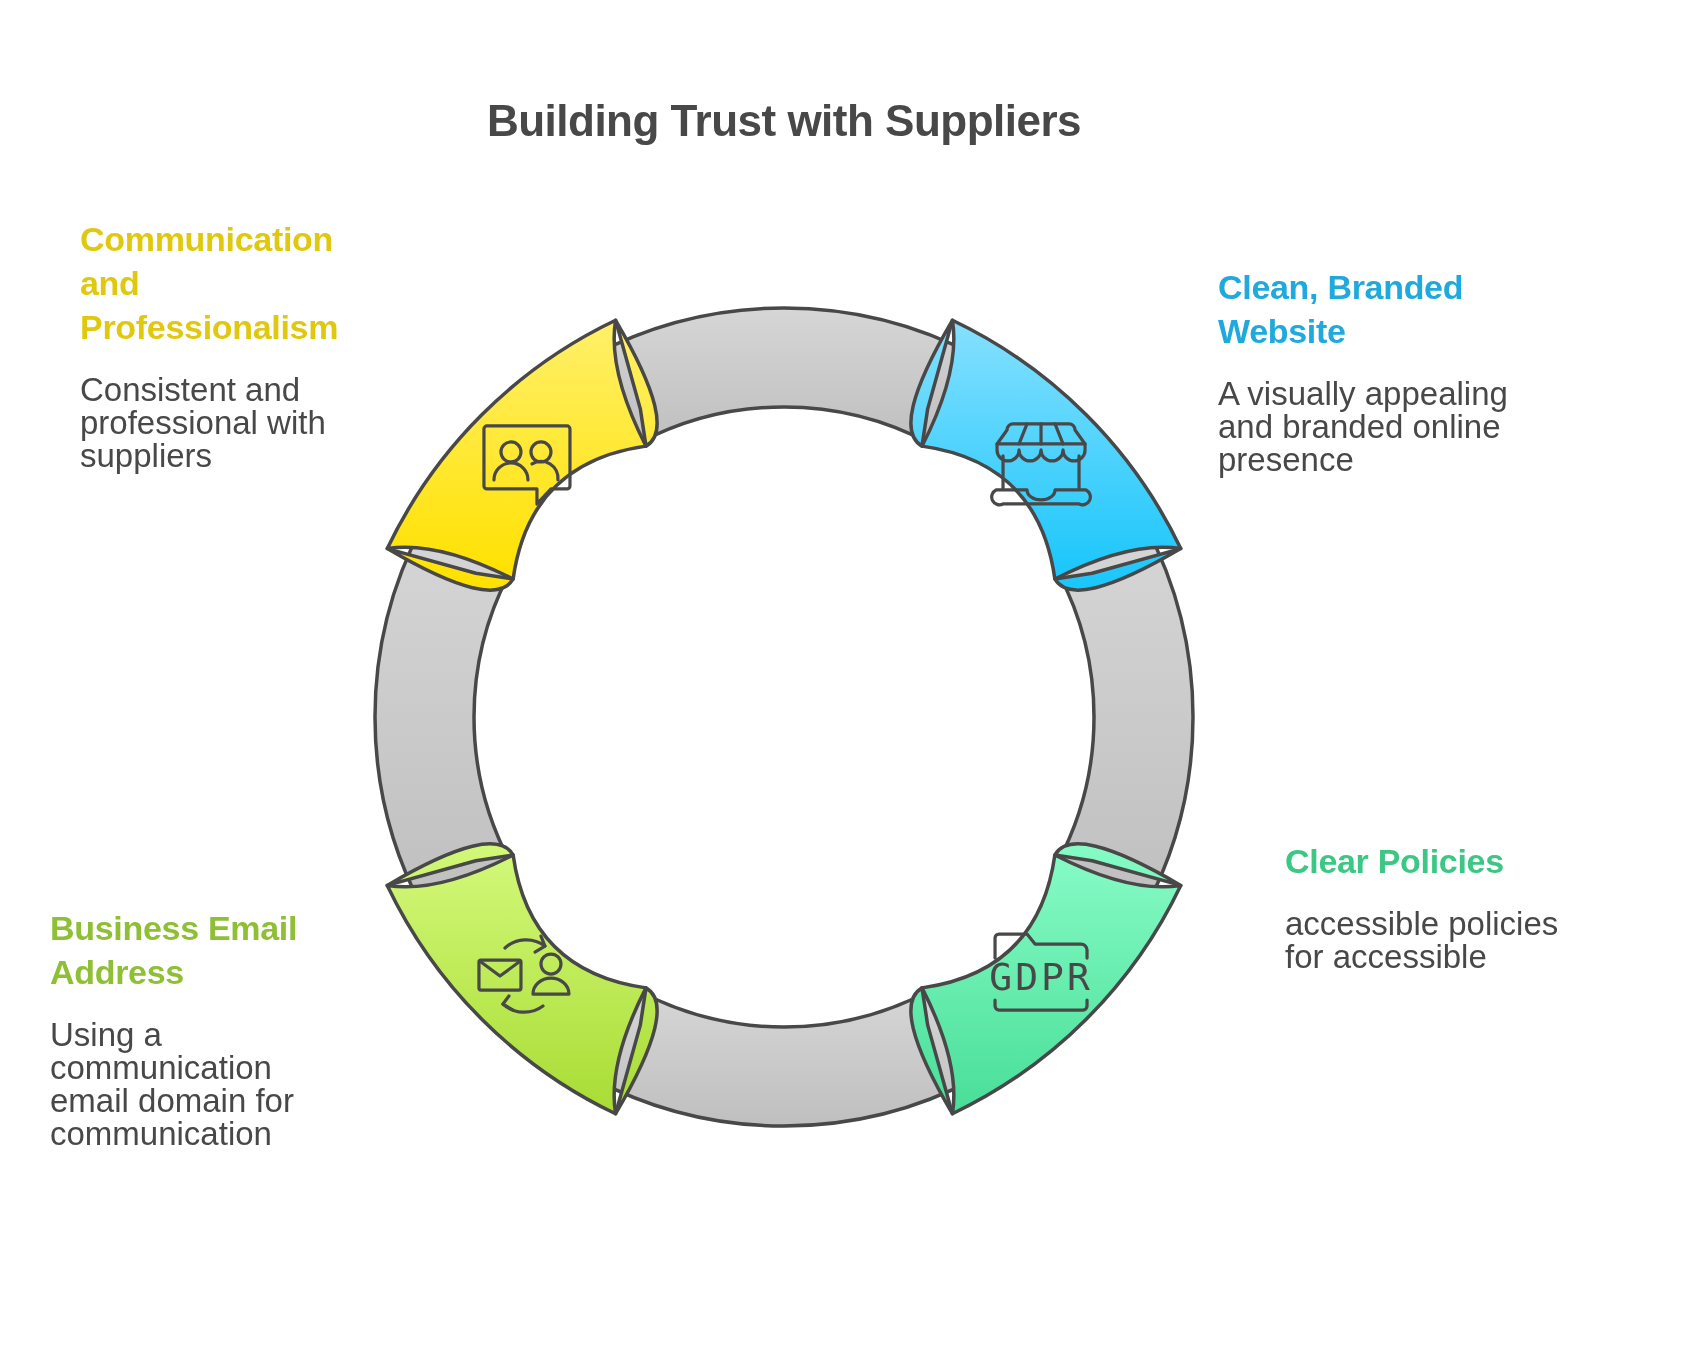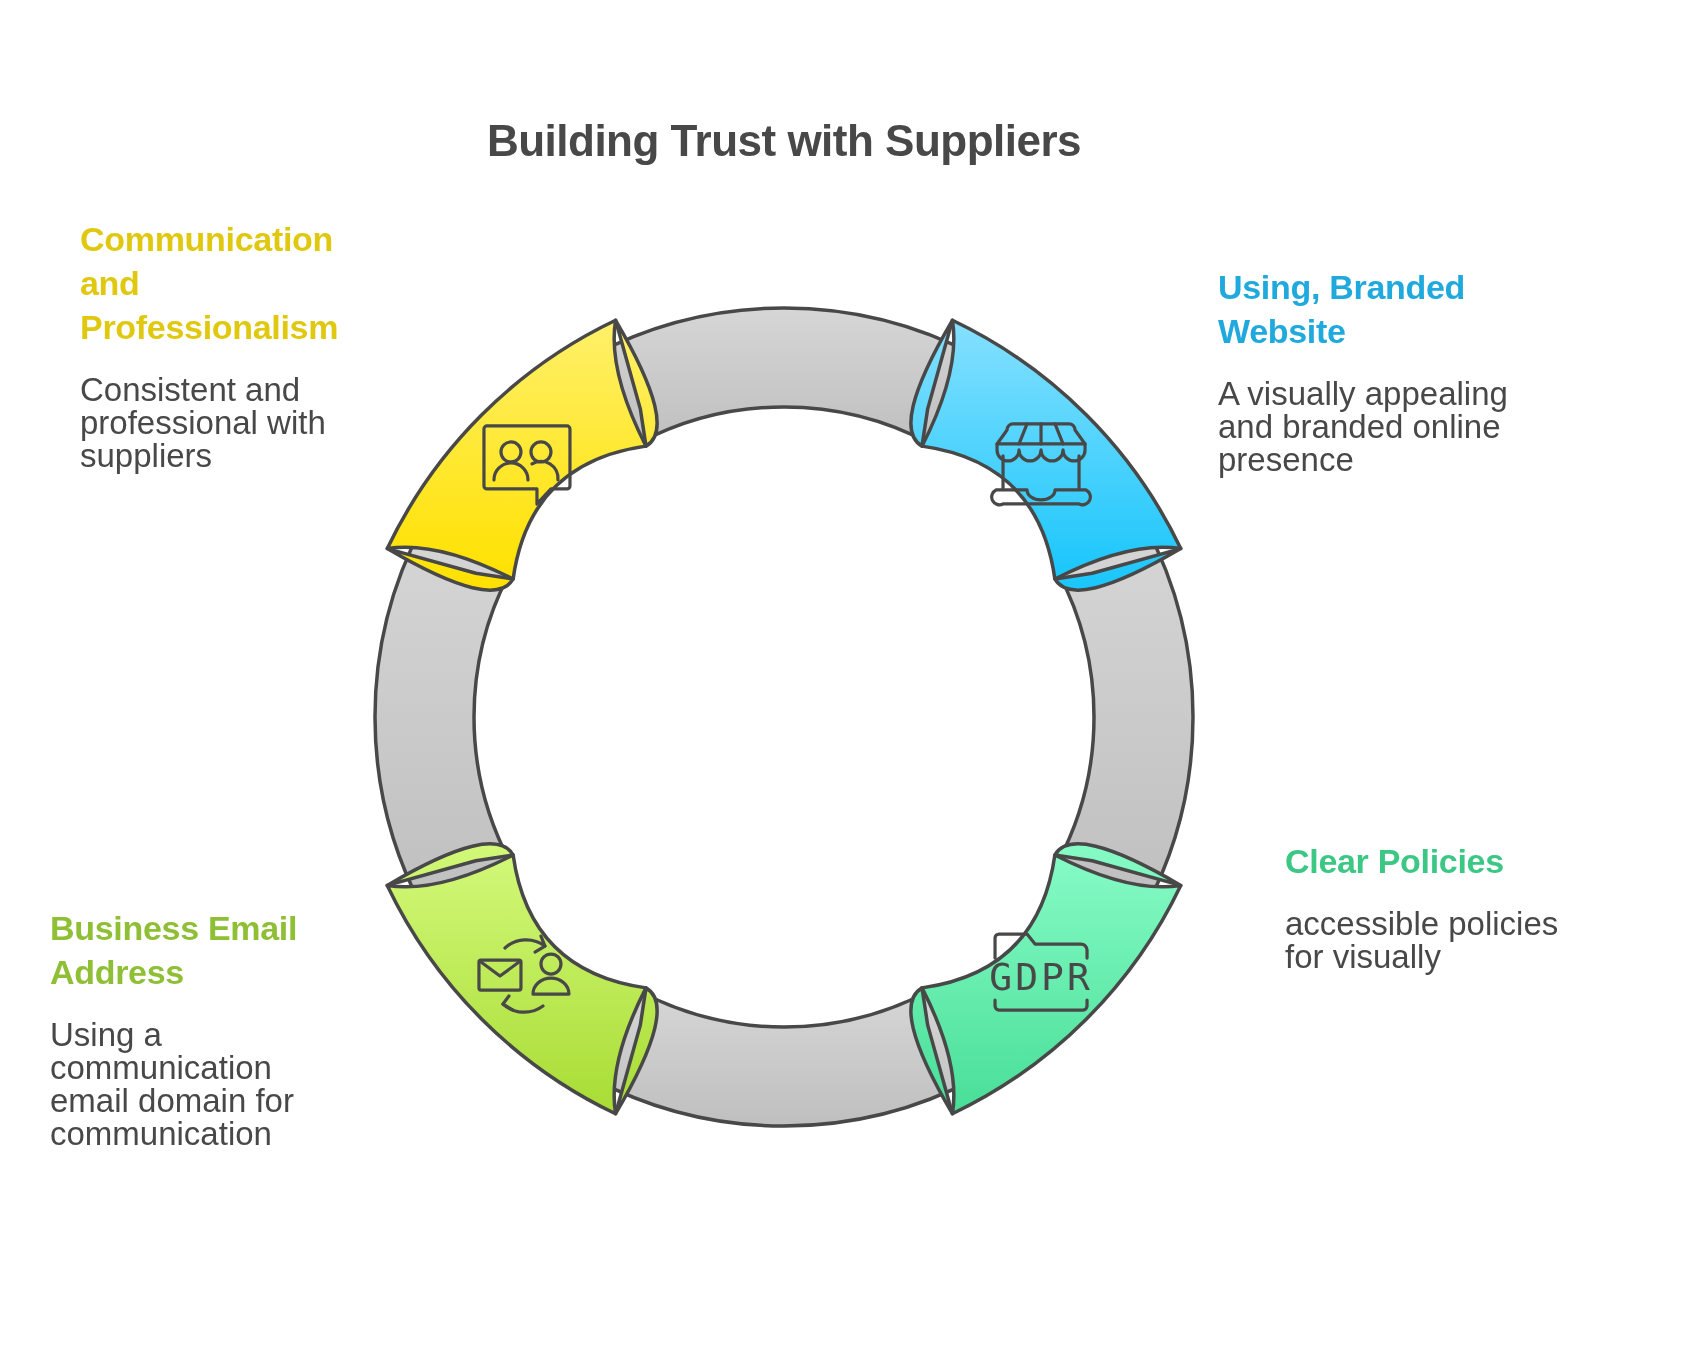--- a/index.html
+++ b/index.html
@@ -1,20 +1,20 @@
 <!DOCTYPE html>
 <html><head>
 <meta charset="utf-8">
 <style>
   html, body { margin: 0; padding: 0; background: #ffffff; }
   body { width: 1704px; height: 1368px; position: relative; overflow: hidden;
          font-family: "Liberation Sans", sans-serif; }
   #diagram { position: absolute; left: 0; top: 0; }
   .title { position: absolute; left: 0; width: 1568px; top: 96px; text-align: center;
-           font-size: 44px; font-weight: bold; color: #484848; letter-spacing: -0.5px; margin-top: 20px; }
+           font-size: 44px; font-weight: bold; color: #484848; letter-spacing: -0.5px; }
   .block { position: absolute; width: 300px; }
   .block.left { text-align: left; }
   .block.right { text-align: left; }
   .heading { font-size: 34px; font-weight: bold; line-height: 44px; letter-spacing: -0.3px; }
   .desc { font-size: 33px; line-height: 33px; color: #484848; margin-top: 24px; }
 </style>
 </head>
 <body>
 
 <svg id="diagram" width="1704" height="1368" viewBox="0 0 1704 1368" xmlns="http://www.w3.org/2000/svg">
@@ -99,37 +99,37 @@
   </div>
   <div class="desc">
     <div>Consistent and</div>
     <div>professional with</div>
     <div>suppliers</div>
   </div>
 </div>
 
 <div class="block right" style="left: 1218px; top: 265px;">
   <div class="heading" style="color:#1fa9dc;">
-    <div>Using, Branded</div>
+    <div>Clean, Branded</div>
     <div>Website</div>
   </div>
   <div class="desc">
     <div>A visually appealing</div>
     <div>and branded online</div>
     <div>presence</div>
   </div>
 </div>
 
 <div class="block right" style="left: 1285px; top: 839px;">
   <div class="heading" style="color:#3cc785;">
     <div>Clear Policies</div>
   </div>
   <div class="desc">
     <div>accessible policies</div>
-    <div>for visually</div>
+    <div>for accessible</div>
   </div>
 </div>
 
 <div class="block left" style="left: 50px; top: 906px;">
   <div class="heading" style="color:#8fbf35;">
     <div>Business Email</div>
     <div>Address</div>
   </div>
   <div class="desc">
     <div>Using a communication</div>

